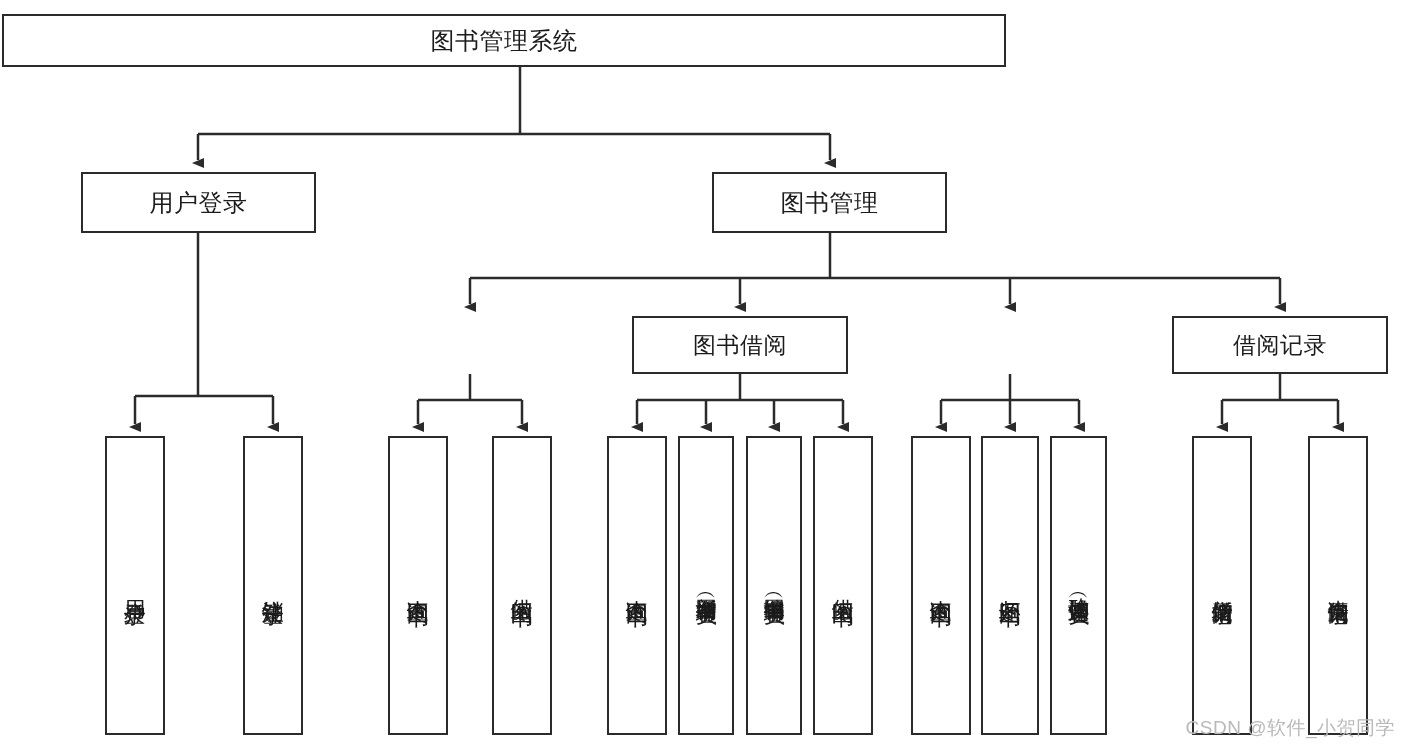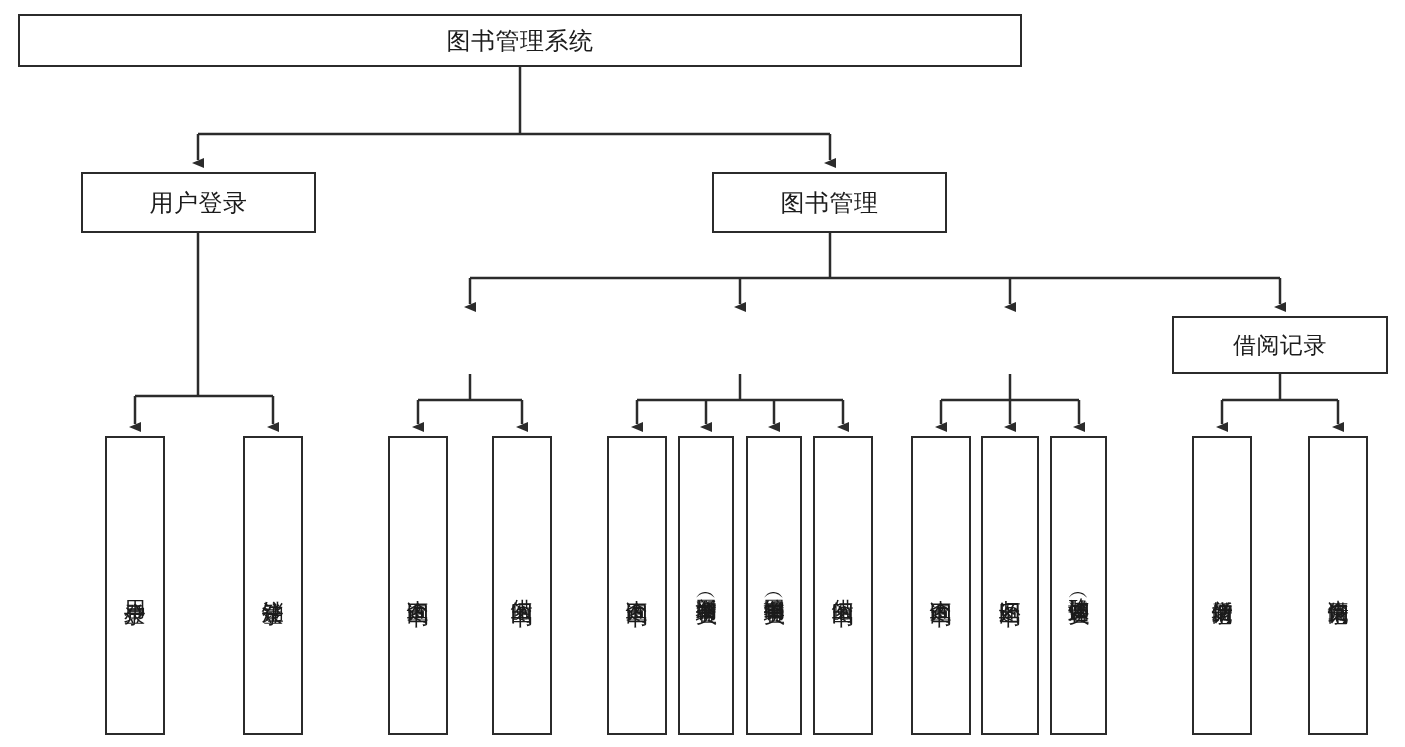--- a/index.html
+++ b/index.html
@@ -122,31 +122,34 @@
       <path d="M1010,400 L1010,424" marker-end="url(#arrow)"></path>
       <path d="M1079,400 L1079,424" marker-end="url(#arrow)"></path>
 
       <path d="M1280,374 L1280,400"></path>
       <path d="M1222,400 L1338,400"></path>
       <path d="M1222,400 L1222,424" marker-end="url(#arrow)"></path>
       <path d="M1338,400 L1338,424" marker-end="url(#arrow)"></path>
     </g>
   </svg>
 
-  <div class="node root" style="left:18px; top:14px; width:1004px; height:53px;text-align:right;">
+  <div class="node root" style="left:2px; top:14px; width:1004px; height:53px;text-align:right;">
     <span class="node-label">图书管理系统</span>
   </div>
 
   <div class="node level2" style="left:81px; top:172px; width:235px; height:61px;">
     <span class="node-label">用户登录</span>
   </div>
   <div class="node level2" style="left:712px; top:172px; width:235px; height:61px;text-align:center;">
     <span class="node-label">图书管理</span>
   </div>
 
+  <div class="node level3" style="left:632px; top:316px; width:216px; height:58px;">
+    <span class="node-label">图书借阅</span>
+  </div>
   <div class="node level3" style="left:1172px; top:316px; width:216px; height:58px;">
     <span class="node-label">借阅记录</span>
   </div>
 
   <div class="node leaf" style="left:105px; top:436px; width:60px; height:299px;">
     <span class="node-label">用户登录</span>
   </div>
   <div class="node leaf" style="left:243px; top:436px; width:60px; height:299px;">
     <span class="node-label">注销登录</span>
   </div>
@@ -181,14 +184,15 @@
     <span class="node-label">确认归还（管理员）</span>
   </div>
 
   <div class="node leaf tall" style="left:1192px; top:436px; width:60px; height:299px;">
     <span class="node-label">新增借阅记录</span>
   </div>
   <div class="node leaf tall" style="left:1308px; top:436px; width:60px; height:299px;">
     <span class="node-label">查询借阅记录</span>
   </div>
 
+  <div class="watermark">CSDN @软件_小贺同学</div>
 
 </div>
 
 </body></html>

